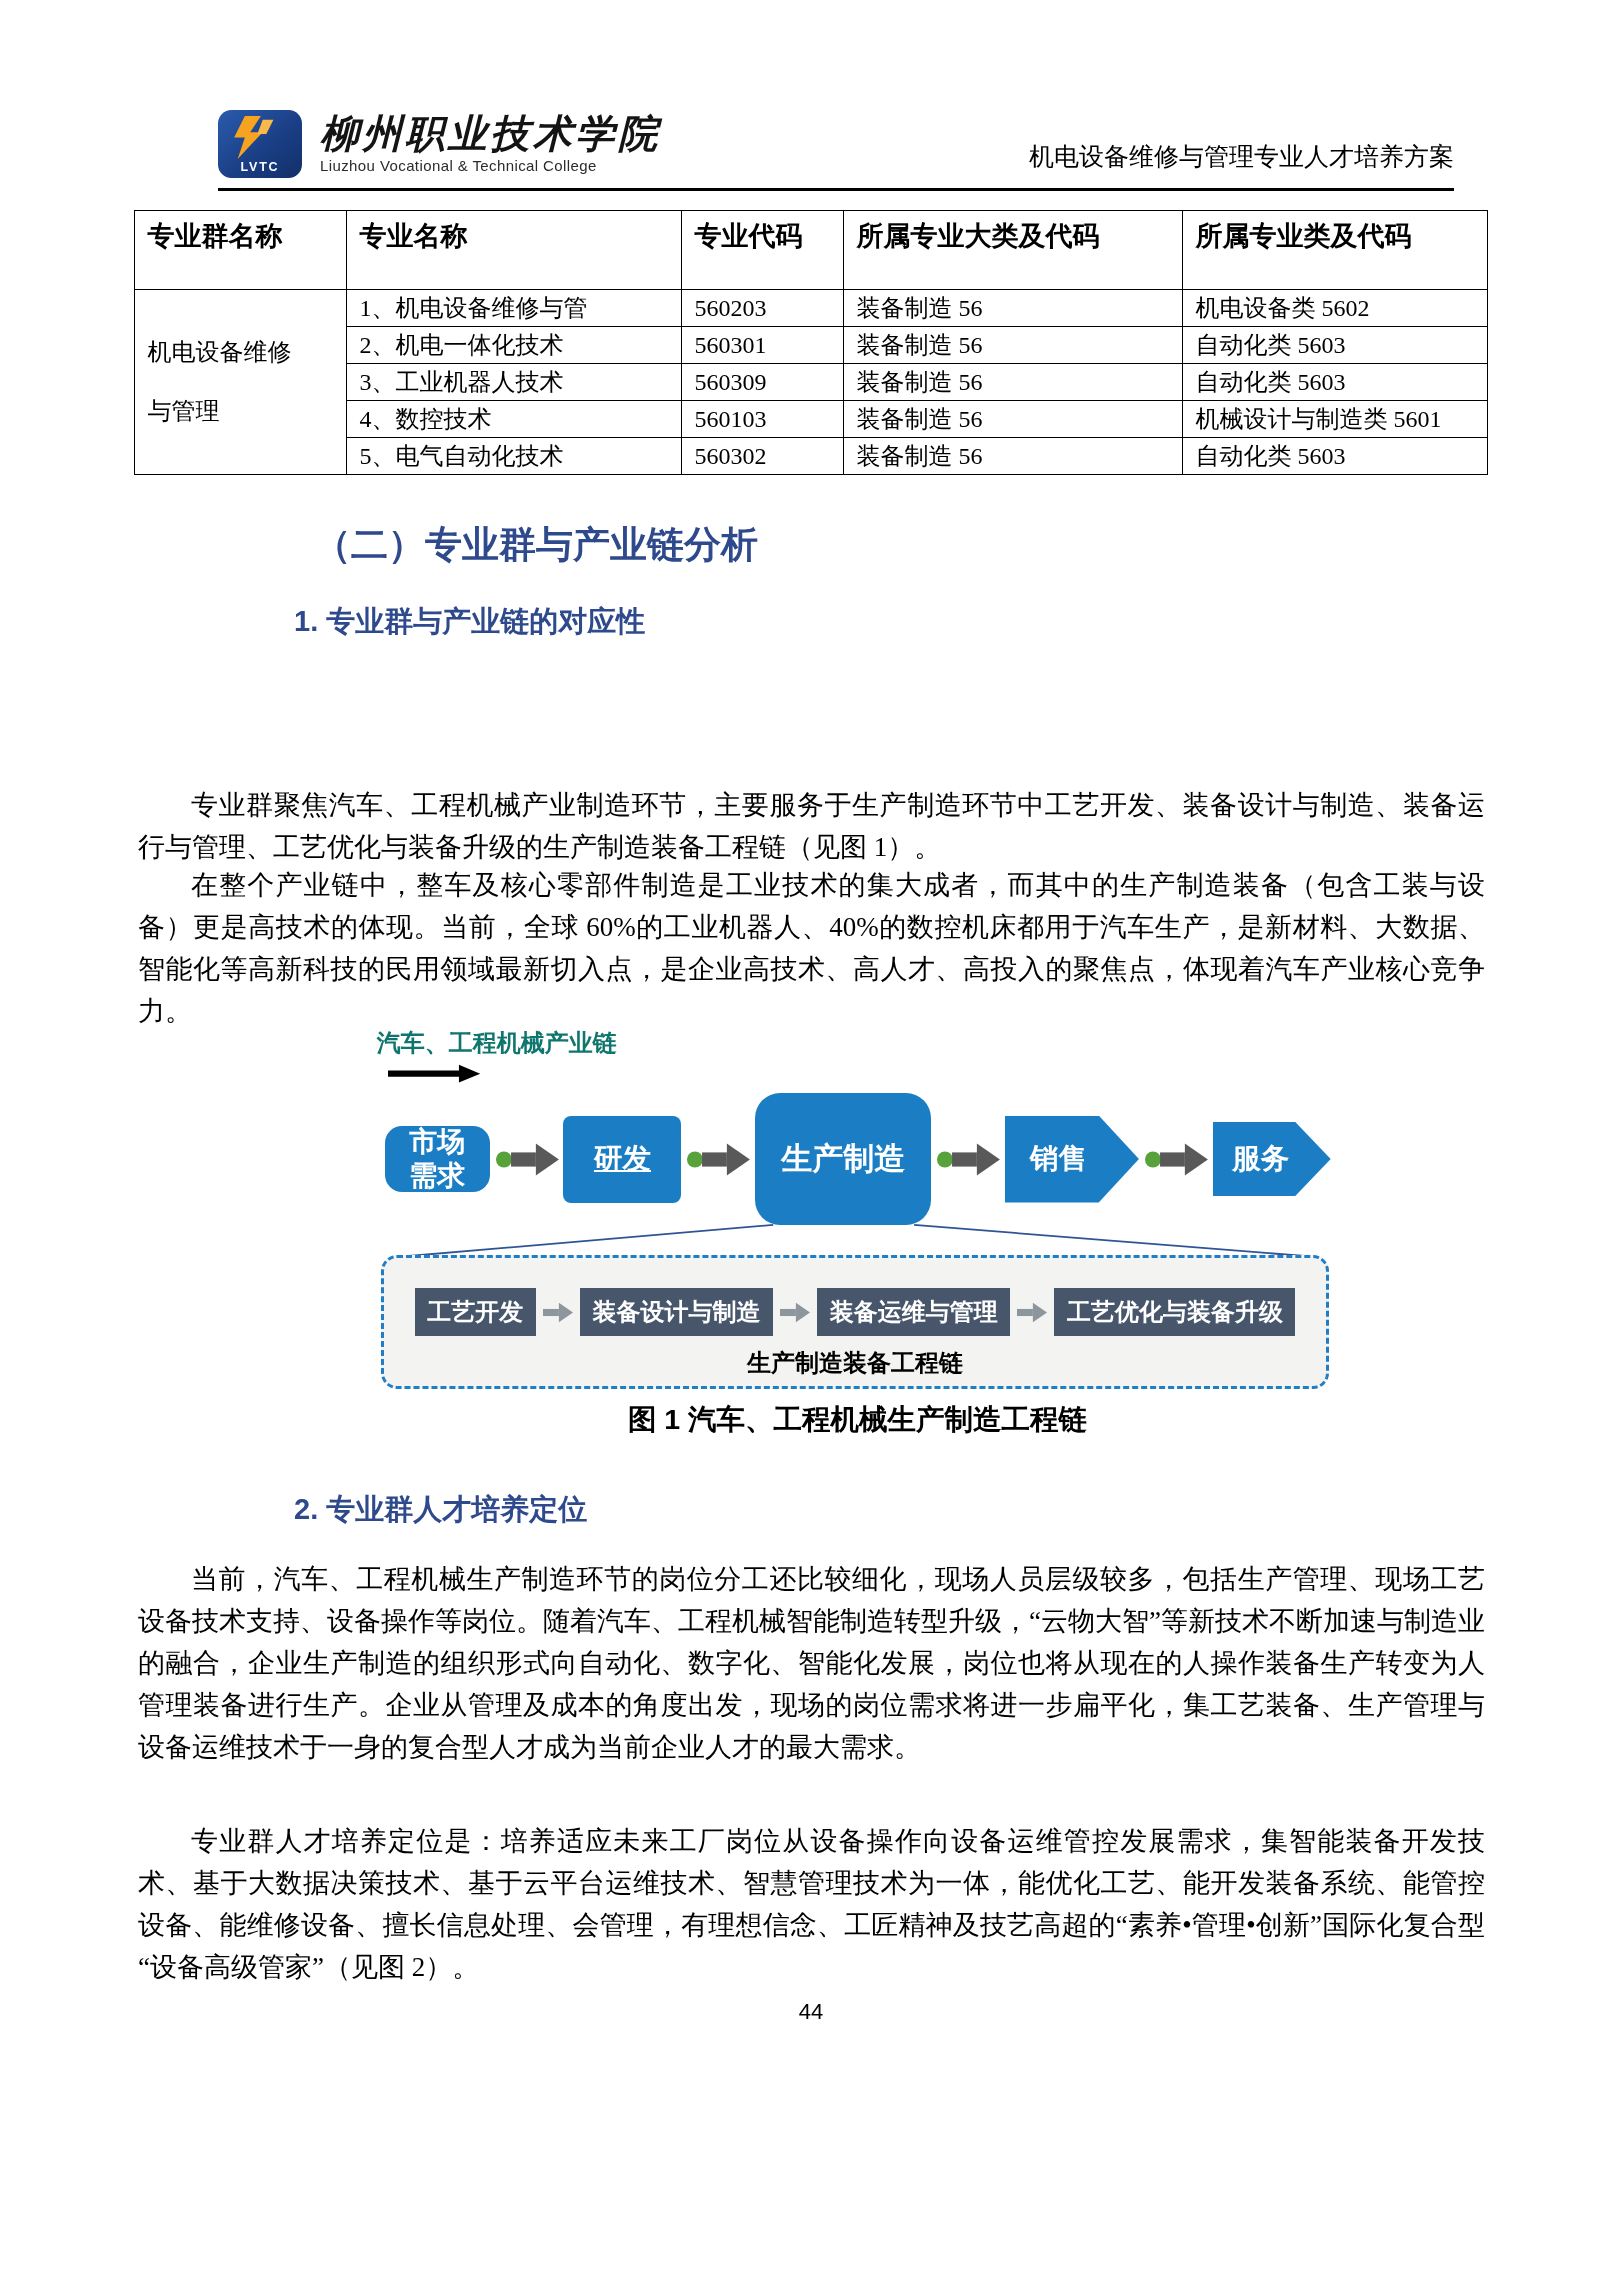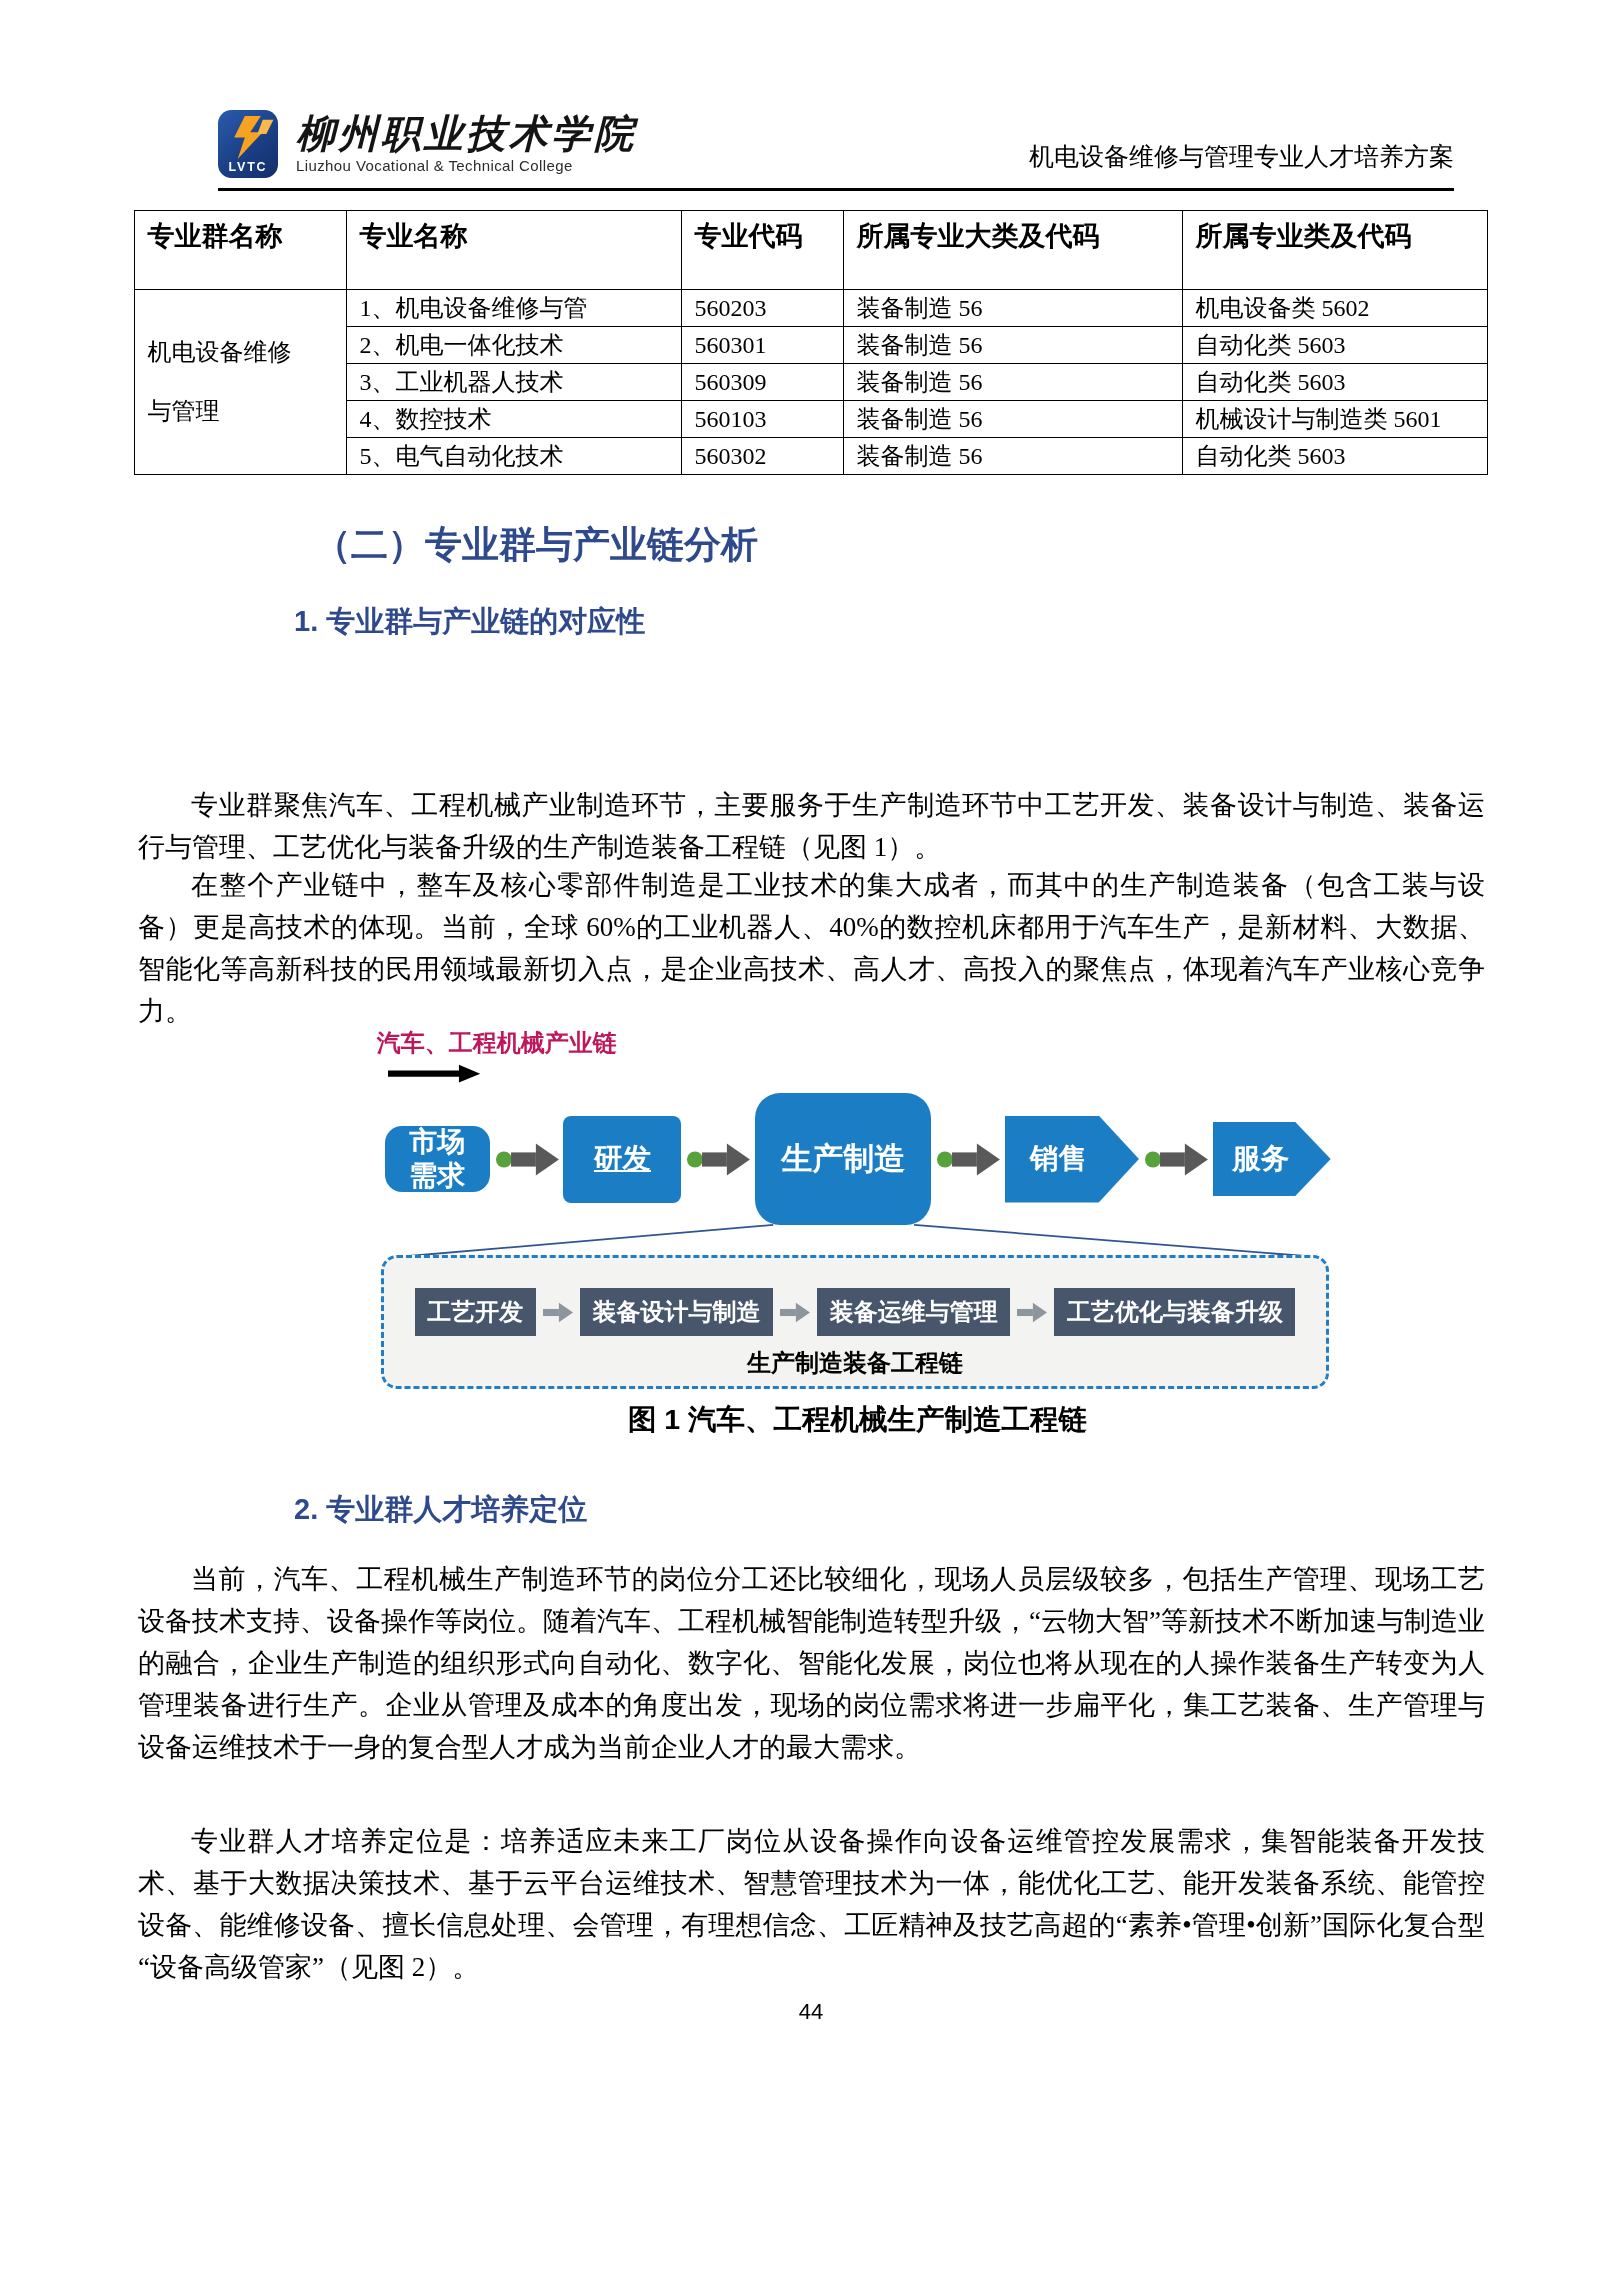--- a/index.html
+++ b/index.html
@@ -14,21 +14,21 @@
   }
   html,body{margin:0;padding:0;background:#888;}
   .page{
     position:relative;width:1622px;height:2293px;background:#ffffff;
     margin:0 auto;overflow:hidden;
     font-family:"Liberation Serif","DejaVu Serif",serif;color:#000;
   }
   
   .hdr{position:absolute;left:218px;right:168px;top:110px;display:flex;justify-content:space-between;align-items:flex-end;}
   .hdr-left{display:flex;align-items:center;}
-  .logo{width:60px;height:68px;border-radius:13.4px;background:linear-gradient(140deg,#2a5cad 0%,#1b3f86 55%,#122f68 100%);
+  .logo{width:84px;height:68px;border-radius:13.4px;background:linear-gradient(140deg,#2a5cad 0%,#1b3f86 55%,#122f68 100%);
         position:relative;display:flex;flex-direction:column;align-items:center;justify-content:flex-end;}
   .logo svg{position:absolute;top:6.2px;left:9px;}
   .logo-abbr{color:#fff;font-family:"Liberation Sans","DejaVu Sans",sans-serif;font-weight:bold;font-size:12.5px;letter-spacing:1.8px;margin-bottom:3.6px;}
   .hdr-names{margin-left:18px;}
   .college-cn{font-size:39px;font-weight:bold;font-style:italic;letter-spacing:3.6px;color:#141414;line-height:1.05;}
   .college-en{font-size:15px;color:#2b2b2b;font-family:"Liberation Sans","DejaVu Sans",sans-serif;margin-top:2.7px;letter-spacing:0.4px;}
   .doc-title{font-size:25px;color:#000;font-family:"Liberation Sans","DejaVu Sans",sans-serif;padding-bottom:5.3px;}
   .hdr-rule{position:absolute;left:218px;right:168px;top:188px;height:2.7px;background:#000;}
   
   table.majors{position:absolute;left:134px;top:210px;width:1353px;border-collapse:collapse;table-layout:fixed;}
@@ -41,21 +41,21 @@
        font-size:37px;font-weight:bold;color:var(--heading_blue);}
   .sub{position:absolute;left:294px;margin:0;font-family:"Liberation Sans","DejaVu Sans",sans-serif;
        font-size:29px;font-weight:bold;color:var(--heading_blue);}
   .sub1{top:602px;} .sub2{top:1490px;}
   p.body{position:absolute;left:138px;width:1347px;margin:0;font-size:27px;line-height:42px;
          text-align:justify;text-indent:53px;}
   .p1{top:656px;} .p2{top:784px;} .p3{top:864px;} .p4{top:1558px;} .p5{top:1820px;}
   
   .fig{position:absolute;left:374px;top:1027px;width:967px;height:419px;margin:0;
        font-family:"Liberation Sans","DejaVu Sans",sans-serif;}
-  .chain-label{position:absolute;left:2.7px;top:0;font-size:24px;font-weight:bold;color:#be185d;}
+  .chain-label{position:absolute;left:2.7px;top:0;font-size:24px;font-weight:bold;color:#0f766e;}
   .label-arrow{position:absolute;left:14.3px;top:36px;}
   .main-chain{position:absolute;left:10.7px;top:66px;width:946px;display:flex;align-items:center;justify-content:space-between;}
   .node{background:var(--node_blue);color:#fff;font-weight:bold;display:flex;align-items:center;justify-content:center;
         text-align:center;box-sizing:border-box;}
   .n-market{width:105px;height:66px;border-radius:17px;font-size:28px;line-height:1.2;padding:0 22px;}
   .n-rd{width:118px;height:87px;border-radius:8px;font-size:28.5px;text-decoration:underline;}
   .n-prod{width:176px;height:132px;border-radius:25px;font-size:31px;}
   .chev{clip-path:polygon(0 0,70% 0,100% 50%,70% 100%,0 100%);justify-content:flex-start;}
   .n-sale{width:134px;height:87px;font-size:28.5px;padding-left:25px;}
   .n-serv{width:118px;height:74px;font-size:28.5px;padding-left:19.6px;}

